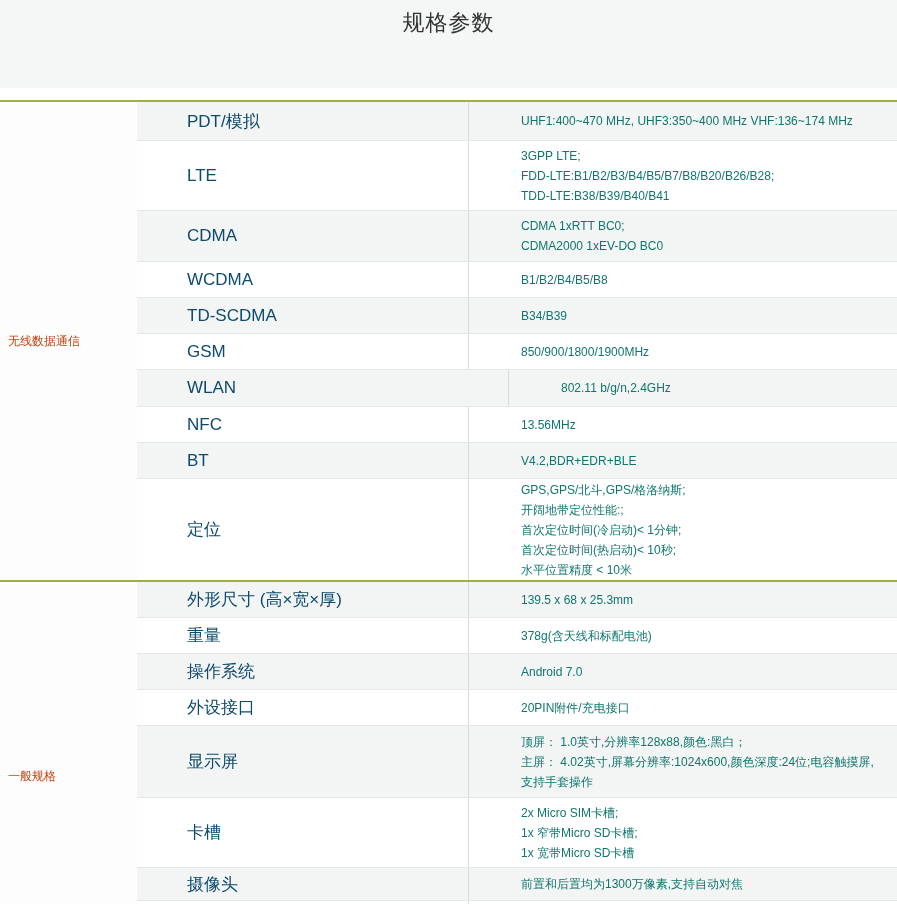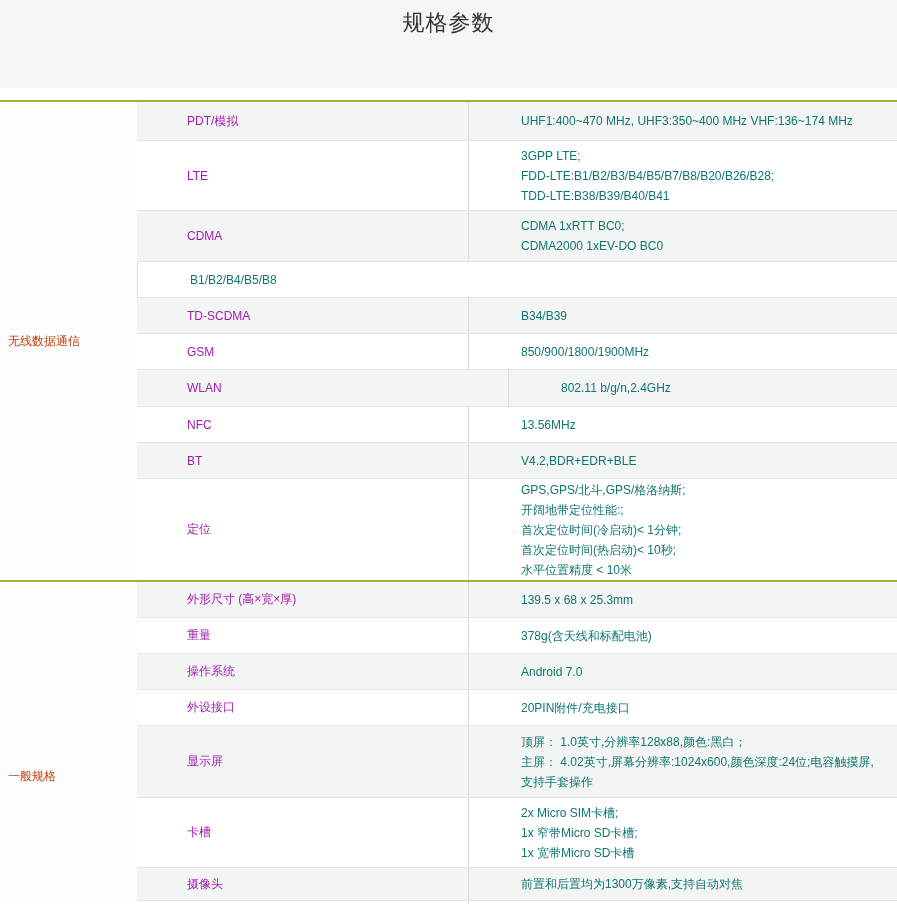--- a/index.html
+++ b/index.html
@@ -37,21 +37,21 @@
   .row {
     display: flex; box-sizing: border-box;
     background: #ffffff;
   }
   .row.gray { background: #f3f4f4; }
   .row + .row { border-top: 1px solid #e5e6e6; }
   .param {
     width: 331px; flex: 0 0 331px; box-sizing: border-box;
     padding-left: 50px;
     display: flex; align-items: center;
-    font-size: 12px; color: #a21caf;
+    font-size: 17px; color: #0c4a6e;
   }
   .value {
     flex: 1; box-sizing: border-box;
     border-left: 1px solid #d9d9d9;
     padding-left: 52px; padding-right: 6px;
     display: flex; flex-direction: column; justify-content: center;
     font-size: 12px; color: #0f766e; line-height: 20px;
   }
   .value .line { white-space: pre; }
 </style>
@@ -91,20 +91,23 @@
           <div class="row gray" style="height: 51px;">
             <div class="param">
               <div>CDMA</div>
             </div>
             <div class="value">
               <div class="line">CDMA 1xRTT BC0;</div>
               <div class="line">CDMA2000 1xEV-DO BC0</div>
             </div>
           </div>
           <div class="row" style="height: 36px;">
+            <div class="param">
+              <div>WCDMA</div>
+            </div>
             <div class="value">
               <div class="line">B1/B2/B4/B5/B8</div>
             </div>
           </div>
           <div class="row gray" style="height: 36px;">
             <div class="param">
               <div>TD-SCDMA</div>
             </div>
             <div class="value">
               <div class="line">B34/B39</div>

